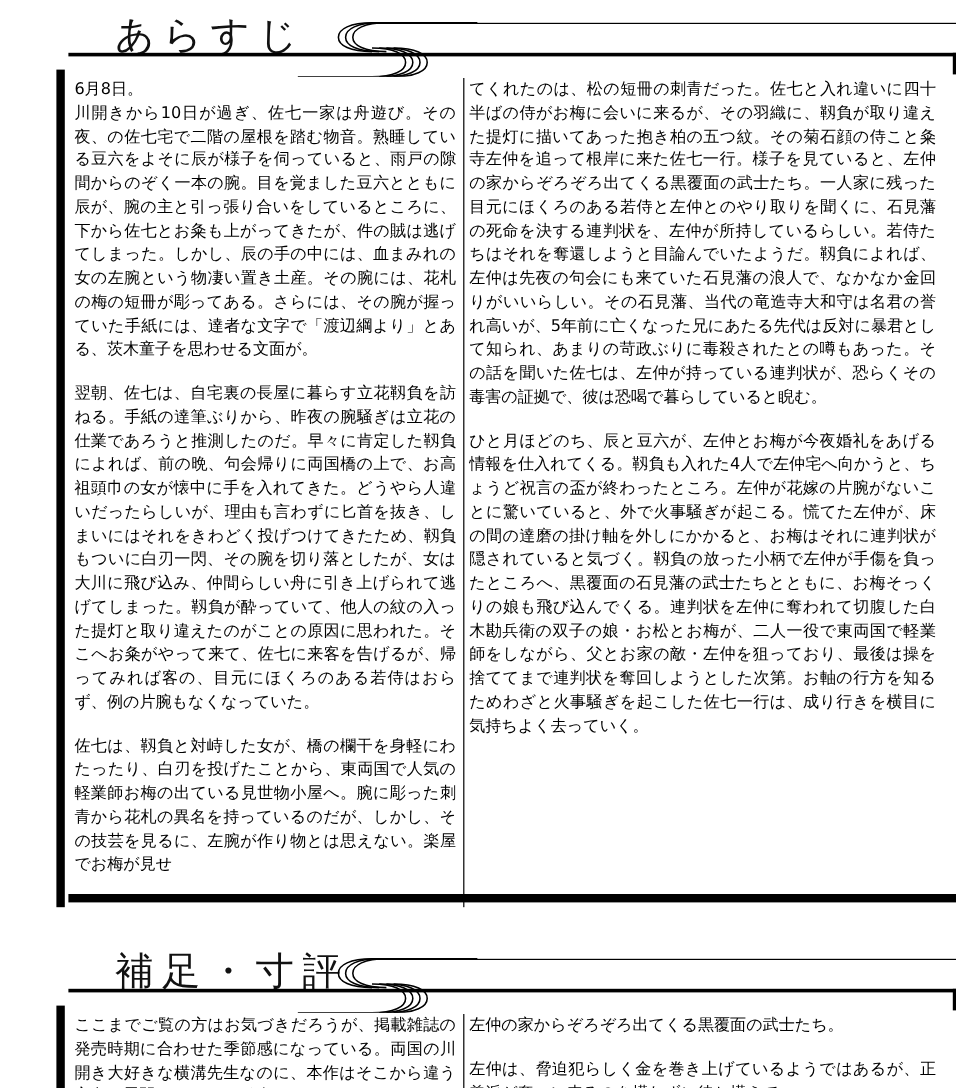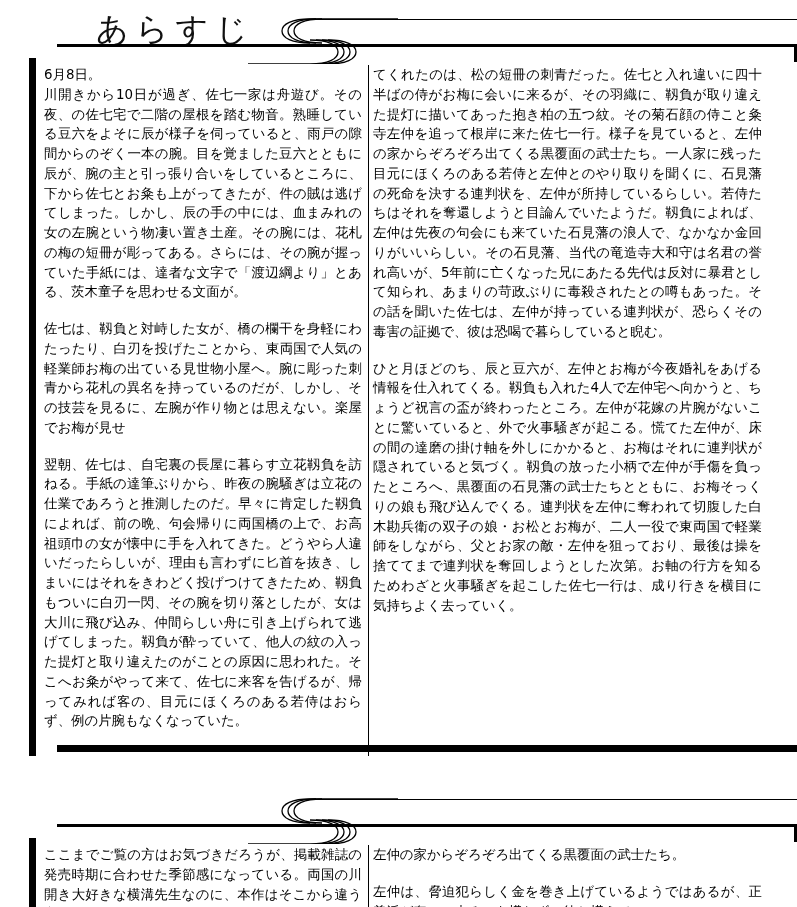--- a/index.html
+++ b/index.html
@@ -80,21 +80,21 @@
     position: absolute;
     left: 248px;
     top: 12px;
     width: 150px;
     height: 52px;
   }
 
   
   .body-box {
     position: relative;
-    margin-left: 29px;
+    margin-left: 47px;
     margin-right: 0px;
     border-left: 7px solid #000000;
     box-sizing: border-box;
   }
   #section-arasuji .body-box { height: 698px; }
   #section-hosoku  .body-box { height: 127px; }
 
   
   .rule-bottom {
     position: absolute;
@@ -171,36 +171,37 @@
       <div class="rule-thin"></div>
       <div class="rule-thick"></div>
       <div class="rule-cap"></div>
     </div>
 
     <div class="body-box">
       <div class="columns">
         <div class="col col-left">
           <p class="para">6月8日。
 川開きから10日が過ぎ、佐七一家は舟遊び。その夜、の佐七宅で二階の屋根を踏む物音。熟睡している豆六をよそに辰が様子を伺っていると、雨戸の隙間からのぞく一本の腕。目を覚ました豆六とともに辰が、腕の主と引っ張り合いをしているところに、下から佐七とお粂も上がってきたが、件の賊は逃げてしまった。しかし、辰の手の中には、血まみれの女の左腕という物凄い置き土産。その腕には、花札の梅の短冊が彫ってある。さらには、その腕が握っていた手紙には、達者な文字で「渡辺綱より」とある、茨木童子を思わせる文面が。</p>
+          <p class="para">翌朝、佐七は、自宅裏の長屋に暮らす立花靱負を訪ねる。手紙の達筆ぶりから、昨夜の腕騒ぎは立花の仕業であろうと推測したのだ。早々に肯定した靱負によれば、前の晩、句会帰りに両国橋の上で、お高祖頭巾の女が懐中に手を入れてきた。どうやら人違いだったらしいが、理由も言わずに匕首を抜き、しまいにはそれをきわどく投げつけてきたため、靱負もついに白刃一閃、その腕を切り落としたが、女は大川に飛び込み、仲間らしい舟に引き上げられて逃げてしまった。靱負が酔っていて、他人の紋の入った提灯と取り違えたのがことの原因に思われた。そこへお粂がやって来て、佐七に来客を告げるが、帰ってみれば客の、目元にほくろのある若侍はおらず、例の片腕もなくなっていた。</p>
           <p class="para">佐七は、靱負と対峙した女が、橋の欄干を身軽にわたったり、白刃を投げたことから、東両国で人気の軽業師お梅の出ている見世物小屋へ。腕に彫った刺青から花札の異名を持っているのだが、しかし、その技芸を見るに、左腕が作り物とは思えない。楽屋でお梅が見せ</p>
-          <p class="para">翌朝、佐七は、自宅裏の長屋に暮らす立花靱負を訪ねる。手紙の達筆ぶりから、昨夜の腕騒ぎは立花の仕業であろうと推測したのだ。早々に肯定した靱負によれば、前の晩、句会帰りに両国橋の上で、お高祖頭巾の女が懐中に手を入れてきた。どうやら人違いだったらしいが、理由も言わずに匕首を抜き、しまいにはそれをきわどく投げつけてきたため、靱負もついに白刃一閃、その腕を切り落としたが、女は大川に飛び込み、仲間らしい舟に引き上げられて逃げてしまった。靱負が酔っていて、他人の紋の入った提灯と取り違えたのがことの原因に思われた。そこへお粂がやって来て、佐七に来客を告げるが、帰ってみれば客の、目元にほくろのある若侍はおらず、例の片腕もなくなっていた。</p>
         </div>
         <div class="col col-right">
           <p class="para">てくれたのは、松の短冊の刺青だった。佐七と入れ違いに四十半ばの侍がお梅に会いに来るが、その羽織に、靱負が取り違えた提灯に描いてあった抱き柏の五つ紋。その菊石顔の侍こと粂寺左仲を追って根岸に来た佐七一行。様子を見ていると、左仲の家からぞろぞろ出てくる黒覆面の武士たち。一人家に残った目元にほくろのある若侍と左仲とのやり取りを聞くに、石見藩の死命を決する連判状を、左仲が所持しているらしい。若侍たちはそれを奪還しようと目論んでいたようだ。靱負によれば、左仲は先夜の句会にも来ていた石見藩の浪人で、なかなか金回りがいいらしい。その石見藩、当代の竜造寺大和守は名君の誉れ高いが、5年前に亡くなった兄にあたる先代は反対に暴君として知られ、あまりの苛政ぶりに毒殺されたとの噂もあった。その話を聞いた佐七は、左仲が持っている連判状が、恐らくその毒害の証拠で、彼は恐喝で暮らしていると睨む。</p>
           <p class="para">ひと月ほどのち、辰と豆六が、左仲とお梅が今夜婚礼をあげる情報を仕入れてくる。靱負も入れた4人で左仲宅へ向かうと、ちょうど祝言の盃が終わったところ。左仲が花嫁の片腕がないことに驚いていると、外で火事騒ぎが起こる。慌てた左仲が、床の間の達磨の掛け軸を外しにかかると、お梅はそれに連判状が隠されていると気づく。靱負の放った小柄で左仲が手傷を負ったところへ、黒覆面の石見藩の武士たちとともに、お梅そっくりの娘も飛び込んでくる。連判状を左仲に奪われて切腹した白木勘兵衛の双子の娘・お松とお梅が、二人一役で東両国で軽業師をしながら、父とお家の敵・左仲を狙っており、最後は操を捨ててまで連判状を奪回しようとした次第。お軸の行方を知るためわざと火事騒ぎを起こした佐七一行は、成り行きを横目に気持ちよく去っていく。</p>
         </div>
       </div>
     </div>
 
     <div class="rule-bottom"></div>
   </div>
 
   <div class="section" id="section-hosoku">
 
     <div class="head-band">
+      <div class="head-title">補足・寸評</div>
 
       <div class="wave-deco">
         <svg width="150" height="52" viewBox="0 0 150 52" xmlns="http://www.w3.org/2000/svg">
           <g fill="none" stroke="#000" stroke-width="1.3">
             <path d="M62,7 C44,7 34,12 34,19 C34,26 44,31 62,31"></path>
             <path d="M68,7 C50,7 40,12 40,19 C40,26 50,31 68,31"></path>
             <path d="M74,7 C56,7 46,12 46,19 C46,26 56,31 74,31"></path>
             <path d="M62,28 C80,28 90,33 90,40 C90,47 80,52 62,52"></path>
             <path d="M68,28 C86,28 96,33 96,40 C96,47 86,52 68,52"></path>
             <path d="M74,28 C92,28 102,33 102,40 C102,47 92,52 74,52"></path>

